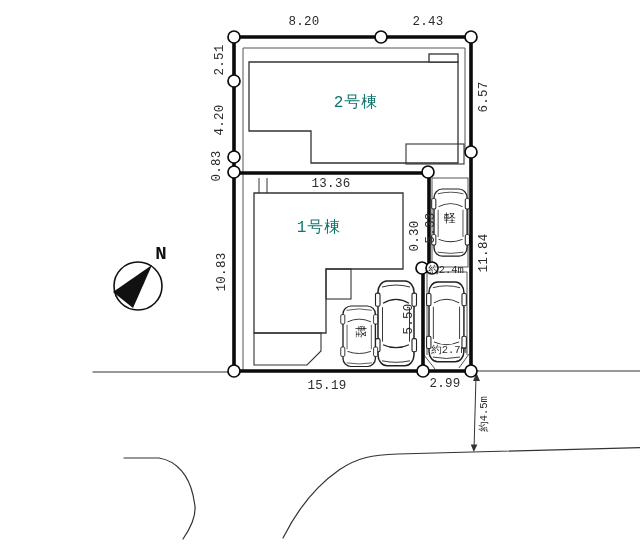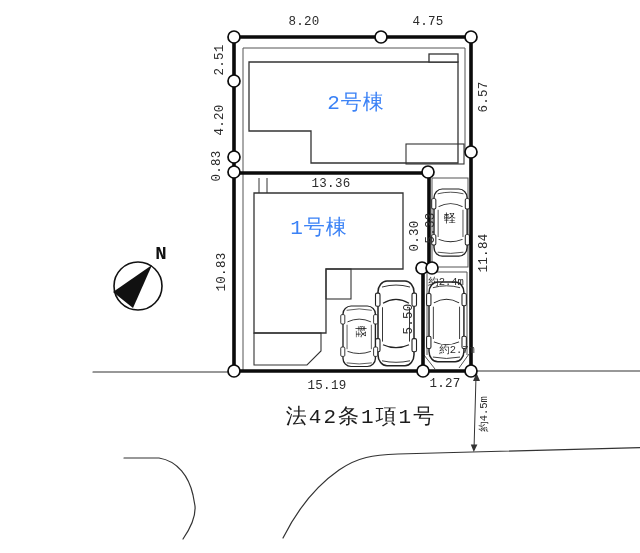--- a/index.html
+++ b/index.html
@@ -17,21 +17,21 @@
     transform:translate(-50%,-50%);
     font-size:12.5px;
     color:#2b2b2b;
     letter-spacing:.3px;
     white-space:nowrap;
     line-height:1;
   }
   .v{transform:translate(-50%,-50%) rotate(-90deg);}
   .v90{transform:translate(-50%,-50%) rotate(90deg);}
   .small{font-size:10.5px;letter-spacing:0;}
-  .bld{font-size:21px;color:#3b82f6;letter-spacing:1px;}
+  .bld{font-size:16px;color:#0f766e;letter-spacing:1px;}
   .road-big{font-size:21px;color:#1c1c1c;letter-spacing:2px;}
   .north{font-size:19px;font-weight:bold;color:#111;}
   .kei{font-size:12px;color:#111;letter-spacing:0;}
 </style>
 </head>
 <body>
 
 <div class="plan">
 
   <svg width="640" height="553" viewBox="0 0 640 553">
@@ -112,39 +112,38 @@
       <circle cx="450" cy="371" r="6"></circle>
     </g>
 
     <g>
       <circle cx="117" cy="286" r="24" fill="#fff" stroke="#111" stroke-width="1.6"></circle>
       <polygon points="131,265 92,292 112,308" fill="#111"></polygon>
     </g>
   </svg>
 
   <div class="lbl" style="left:283px;top:22px;">8.20</div>
-  <div class="lbl" style="left:407px;top:22px;">4.75</div>
+  <div class="lbl" style="left:407px;top:22px;">2.43</div>
   <div class="lbl v" style="left:199px;top:60px;">2.51</div>
   <div class="lbl v" style="left:199px;top:120px;">4.20</div>
   <div class="lbl v" style="left:196px;top:166px;">0.83</div>
   <div class="lbl v" style="left:201px;top:272px;">10.83</div>
   <div class="lbl v" style="left:463px;top:97px;">6.57</div>
   <div class="lbl v" style="left:463px;top:253px;">11.84</div>
   <div class="lbl" style="left:310px;top:184px;">13.36</div>
   <div class="lbl v" style="left:394px;top:236px;">0.30</div>
   <div class="lbl v" style="left:410px;top:228px;">5.33</div>
   <div class="lbl v" style="left:388px;top:319px;">5.50</div>
-  <div class="lbl small" style="left:425px;top:282px;">約2.4m</div>
-  <div class="lbl small" style="left:428px;top:350px;padding-left:16px;">約2.7m</div>
+  <div class="lbl small" style="left:425px;top:270px;">約2.4m</div>
+  <div class="lbl small" style="left:428px;top:350px;">約2.7m</div>
   <div class="lbl" style="left:306px;top:386px;">15.19</div>
-  <div class="lbl" style="left:424px;top:384px;">1.27</div>
+  <div class="lbl" style="left:424px;top:384px;">2.99</div>
   <div class="lbl v small" style="left:463px;top:414px;">約4.5m</div>
 
   <div class="lbl bld" style="left:335px;top:103px;">2号棟</div>
   <div class="lbl bld" style="left:298px;top:228px;">1号棟</div>
 
   <div class="lbl kei" style="left:429px;top:219px;">軽</div>
   <div class="lbl kei v90" style="left:339px;top:332px;">軽</div>
 
-  <div class="lbl road-big" style="left:340px;top:417px;">法42条1項1号</div>
   <div class="lbl north" style="left:140px;top:254px;">N</div>
 
 </div>
 
 </body></html>

